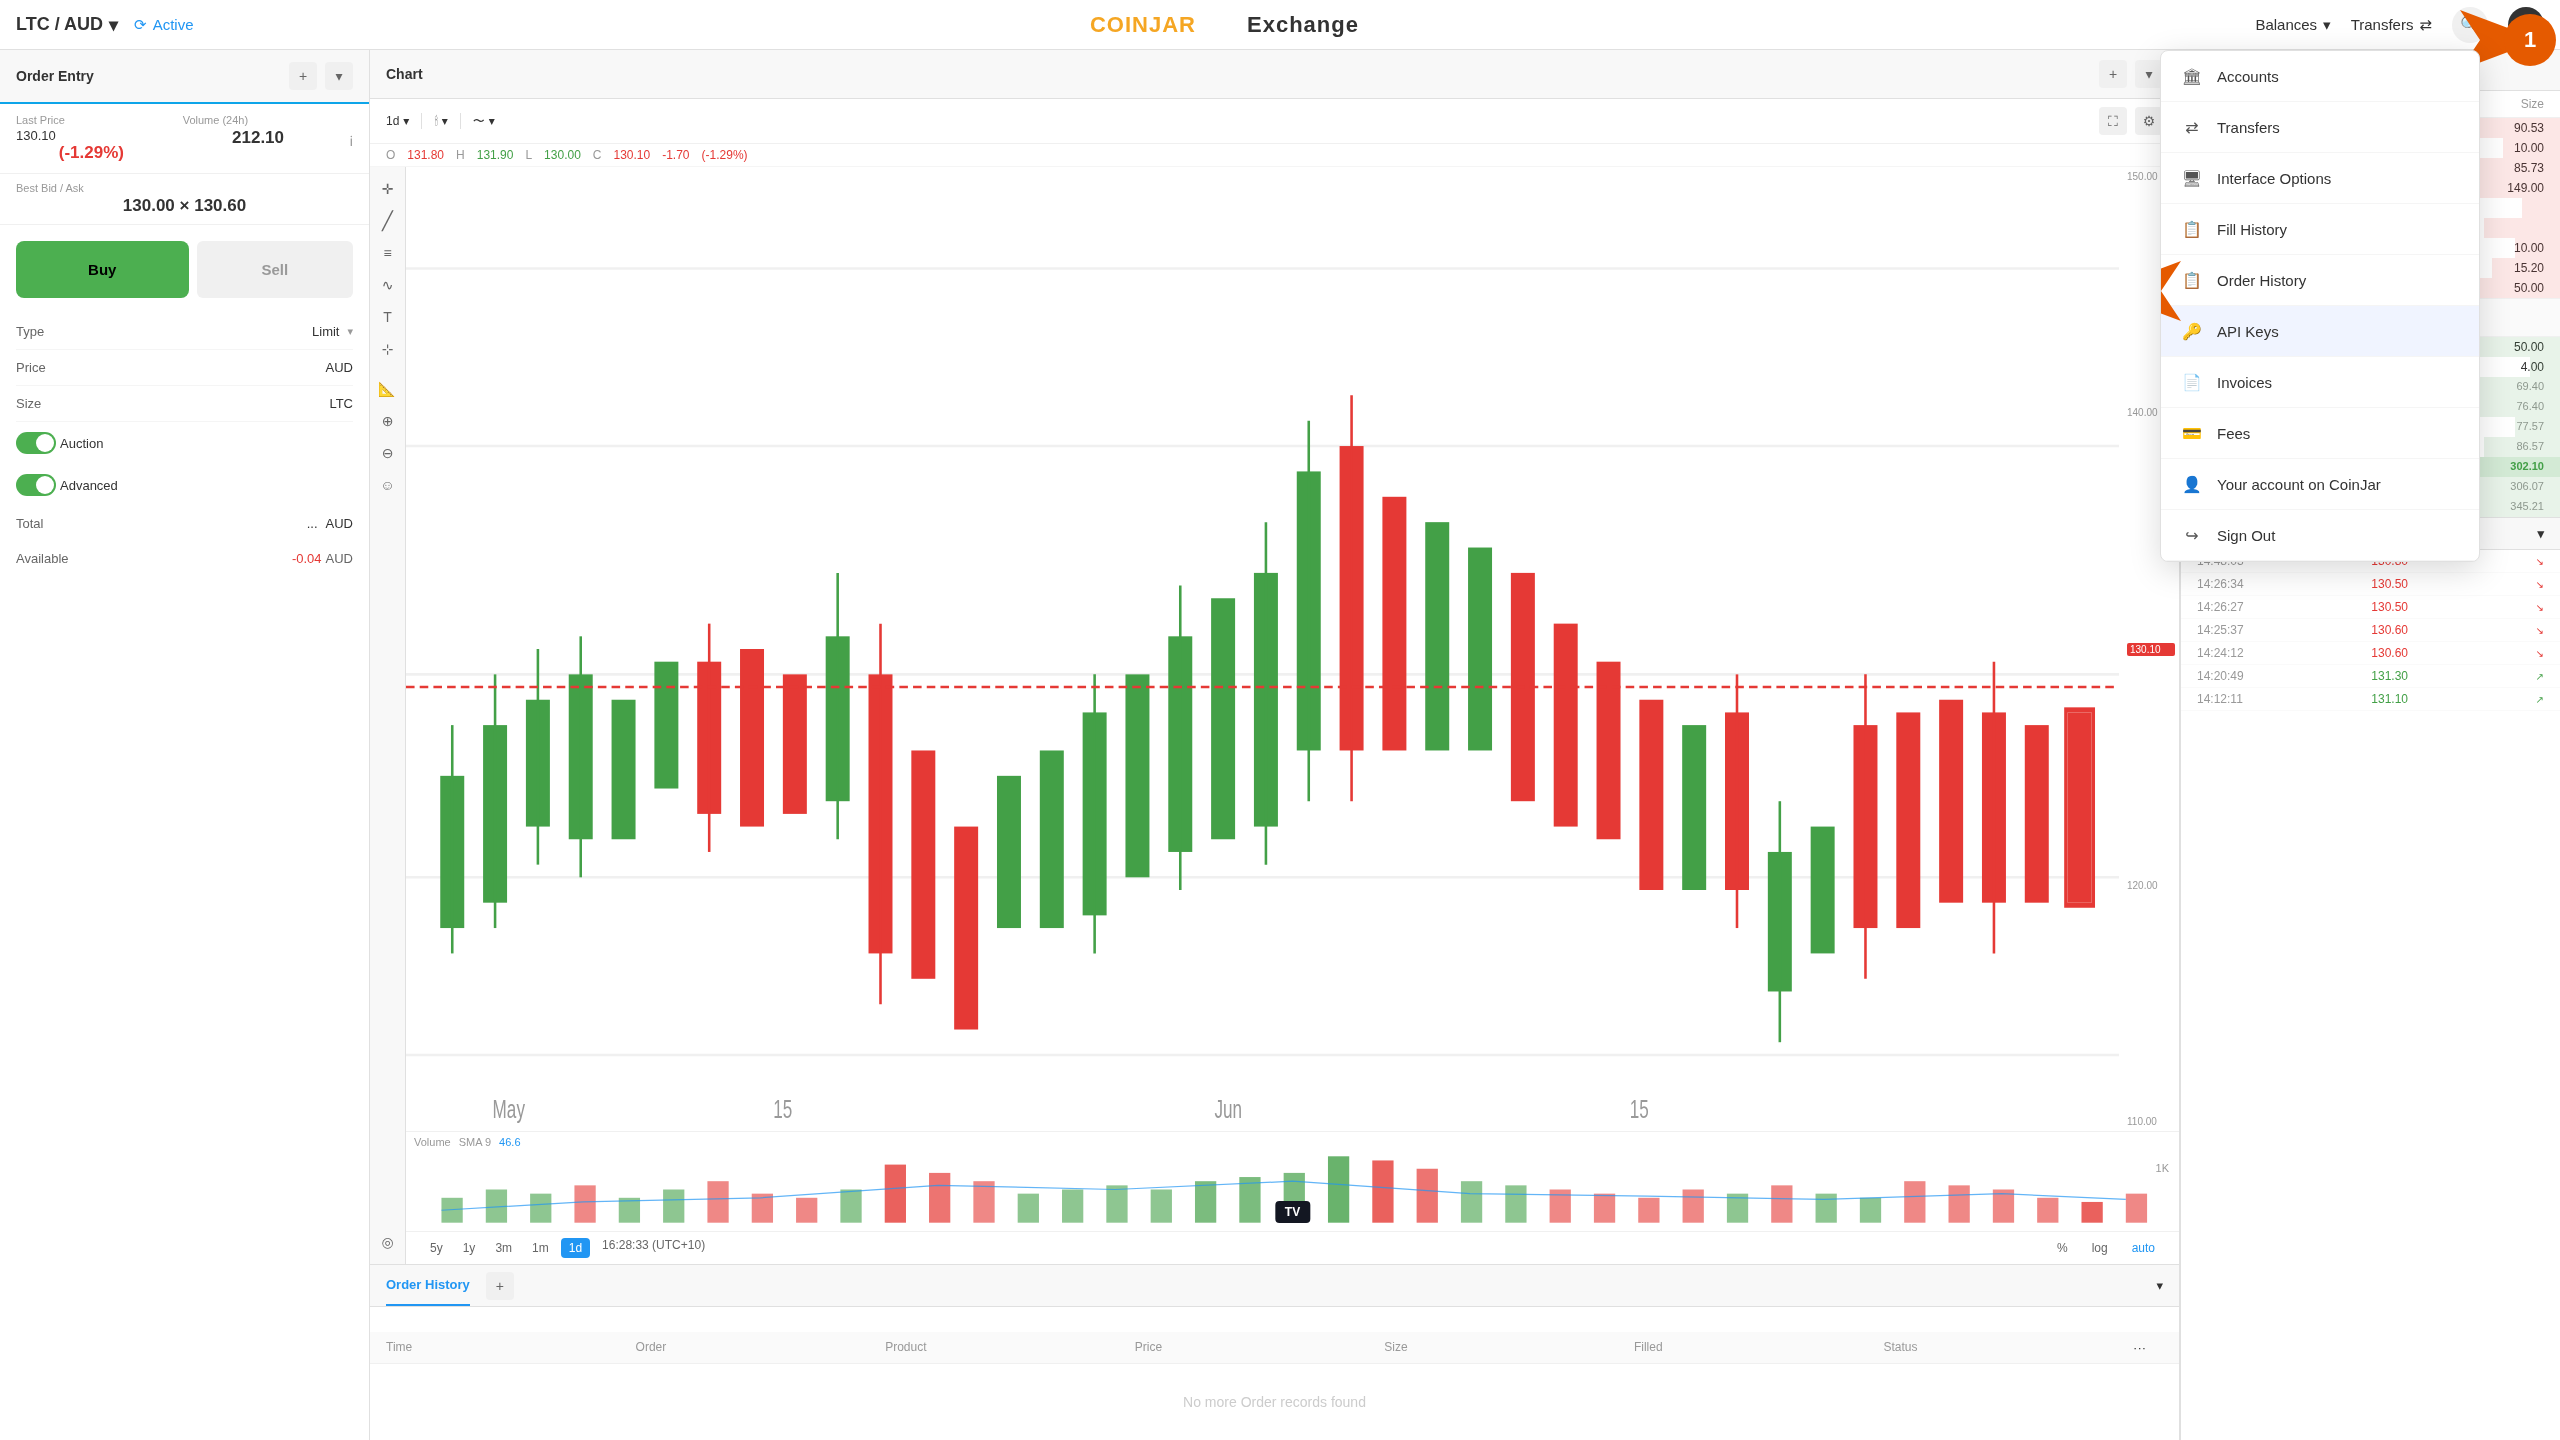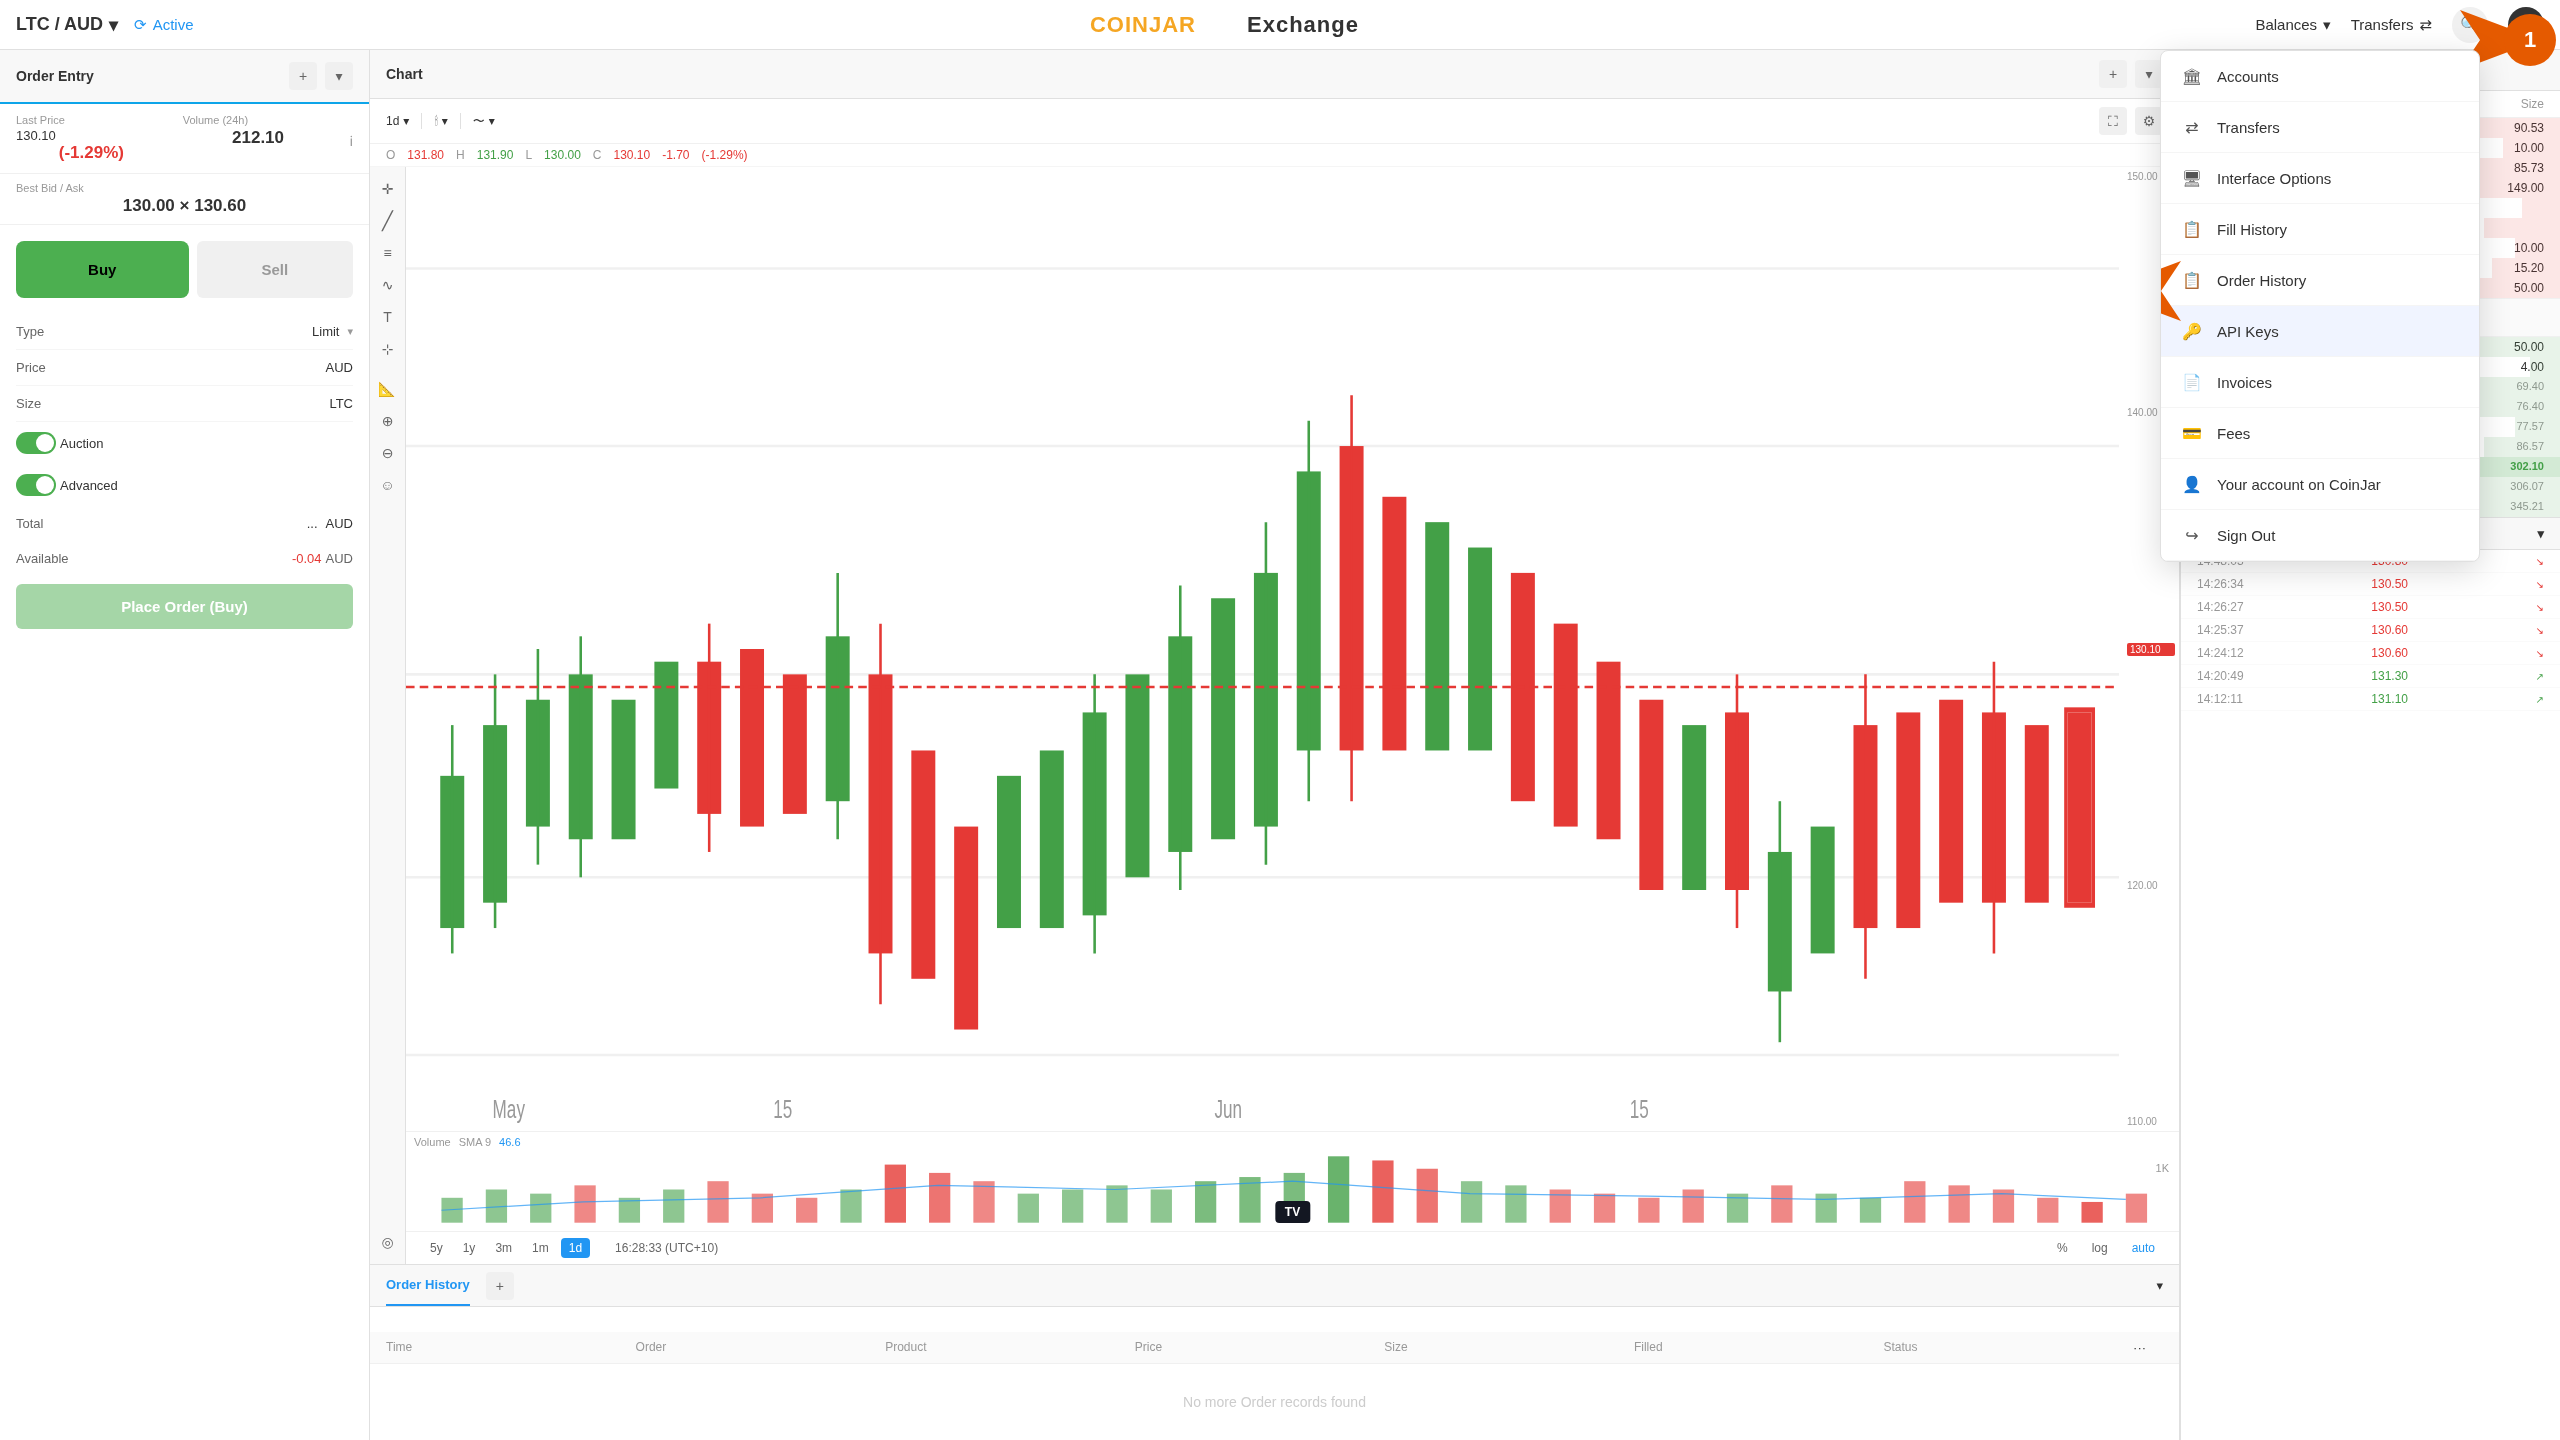--- a/index.html
+++ b/index.html
@@ -72,21 +72,21 @@
     .chart-header { display: flex; align-items: center; justify-content: space-between; padding: 10px 16px; border-bottom: 1px solid #e0e0e0; background: #f8f8f8; }
     .chart-title { font-size: 14px; font-weight: 600; }
     .chart-header-actions { display: flex; gap: 8px; }
     .chart-controls { display: flex; align-items: center; gap: 12px; padding: 8px 16px; border-bottom: 1px solid #f0f0f0; font-size: 12px; }
     .time-select { display: flex; align-items: center; gap: 4px; cursor: pointer; font-weight: 500; }
     .divider { width: 1px; height: 16px; background: #e0e0e0; }
 
     .chart-body { flex: 1; position: relative; background: #fff; overflow: hidden; }
 
     
-    .chart-bottom-controls { display: flex; align-items: center; gap: 25px; padding: 6px 16px; border-top: 1px solid #f0f0f0; font-size: 12px; color: #666; }
+    .chart-bottom-controls { display: flex; align-items: flex-start; gap: 12px; padding: 6px 16px; border-top: 1px solid #f0f0f0; font-size: 12px; color: #666; }
     .time-btn { padding: 3px 8px; border-radius: 4px; cursor: pointer; }
     .time-btn.active { background: #2196f3; color: #fff; }
 
     
     .volume-area { height: 80px; background: #fff; border-top: 1px solid #f0f0f0; position: relative; }
 
     
     .bottom-panel { border-top: 1px solid #e0e0e0; background: #fff; }
     .bottom-header { display: flex; align-items: center; gap: 16px; padding: 0 16px; border-bottom: 1px solid #e0e0e0; background: #f8f8f8; }
     .bottom-tab { padding: 12px 0; font-size: 13px; font-weight: 600; border-bottom: 2px solid transparent; cursor: pointer; }
@@ -285,21 +285,20 @@
       </div>
 
       <div class="available-row">
         <span>Available</span>
         <div style="display:flex;gap:4px;align-items:center;">
           <span class="available-val">-0.04</span>
           <span style="color:#666;">AUD</span>
         </div>
       </div>
 
-      <button class="place-order-btn">Place Order (Buy)</button>
     </div>
   </div>
 
   <div class="chart-area">
     <div class="chart-header">
       <span class="chart-title">Chart</span>
       <div class="chart-header-actions">
         <button class="panel-header-btn">+</button>
         <button class="panel-header-btn">▾</button>
       </div>

